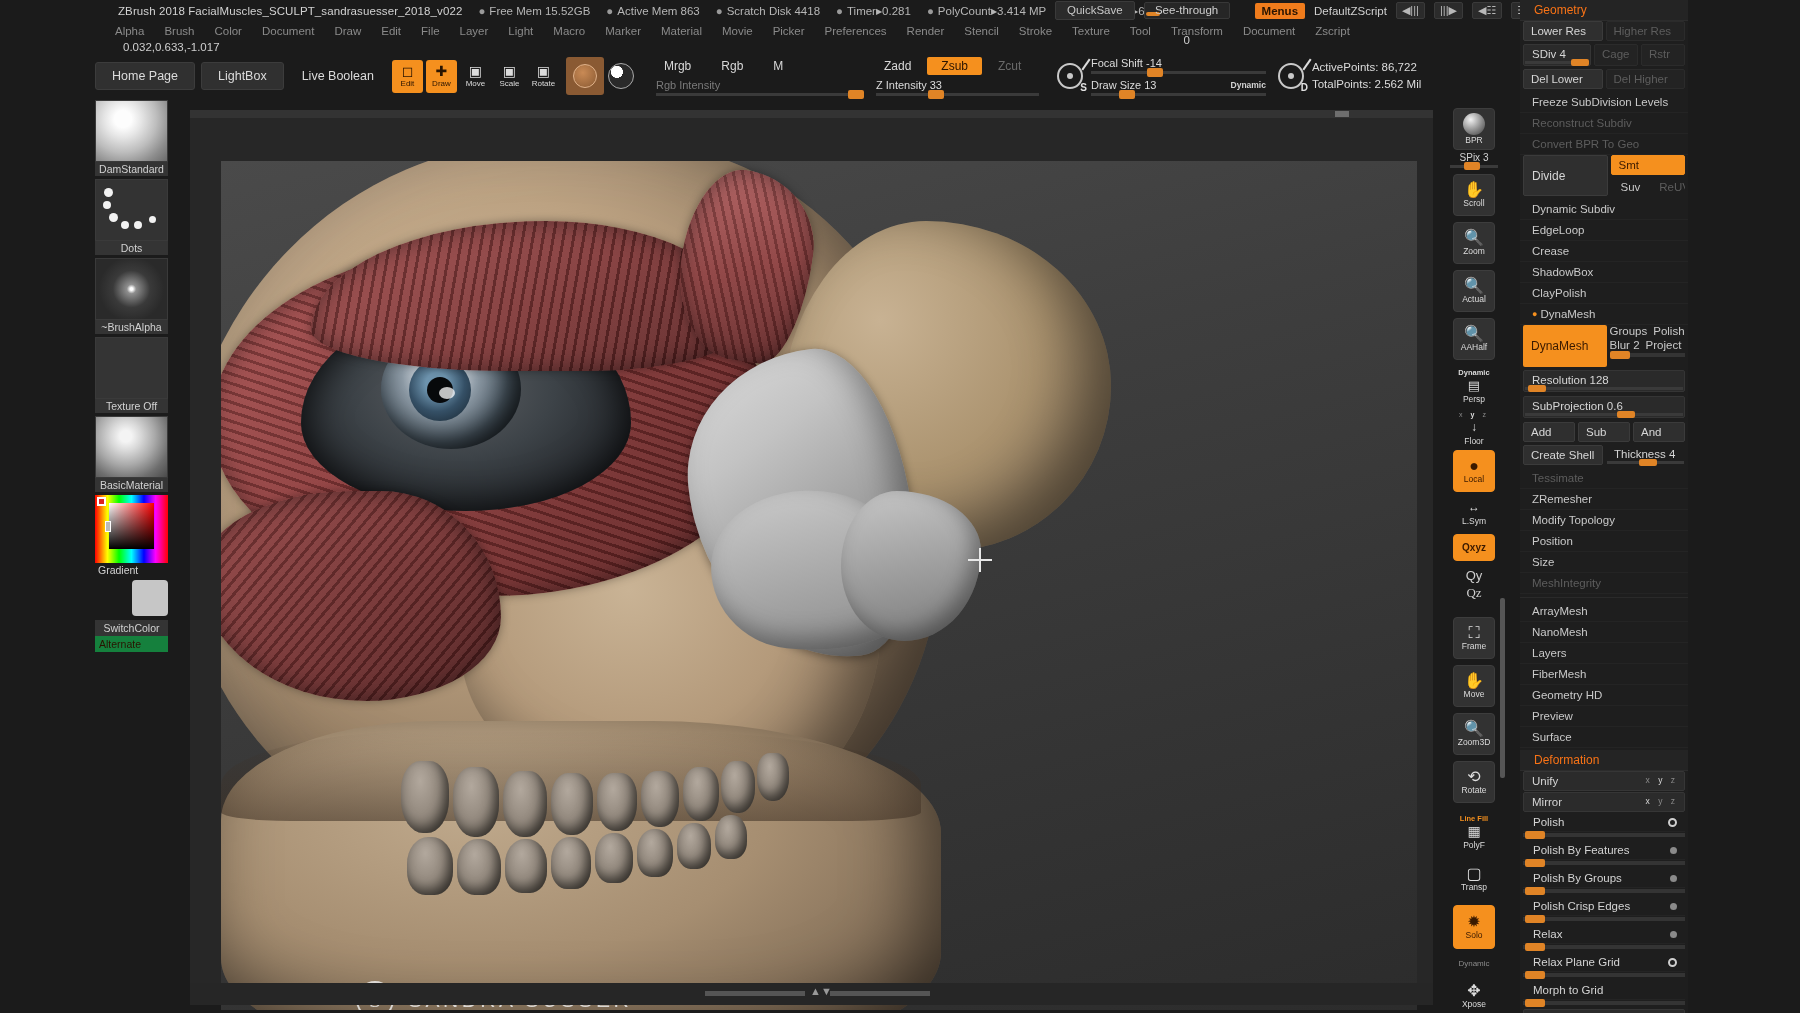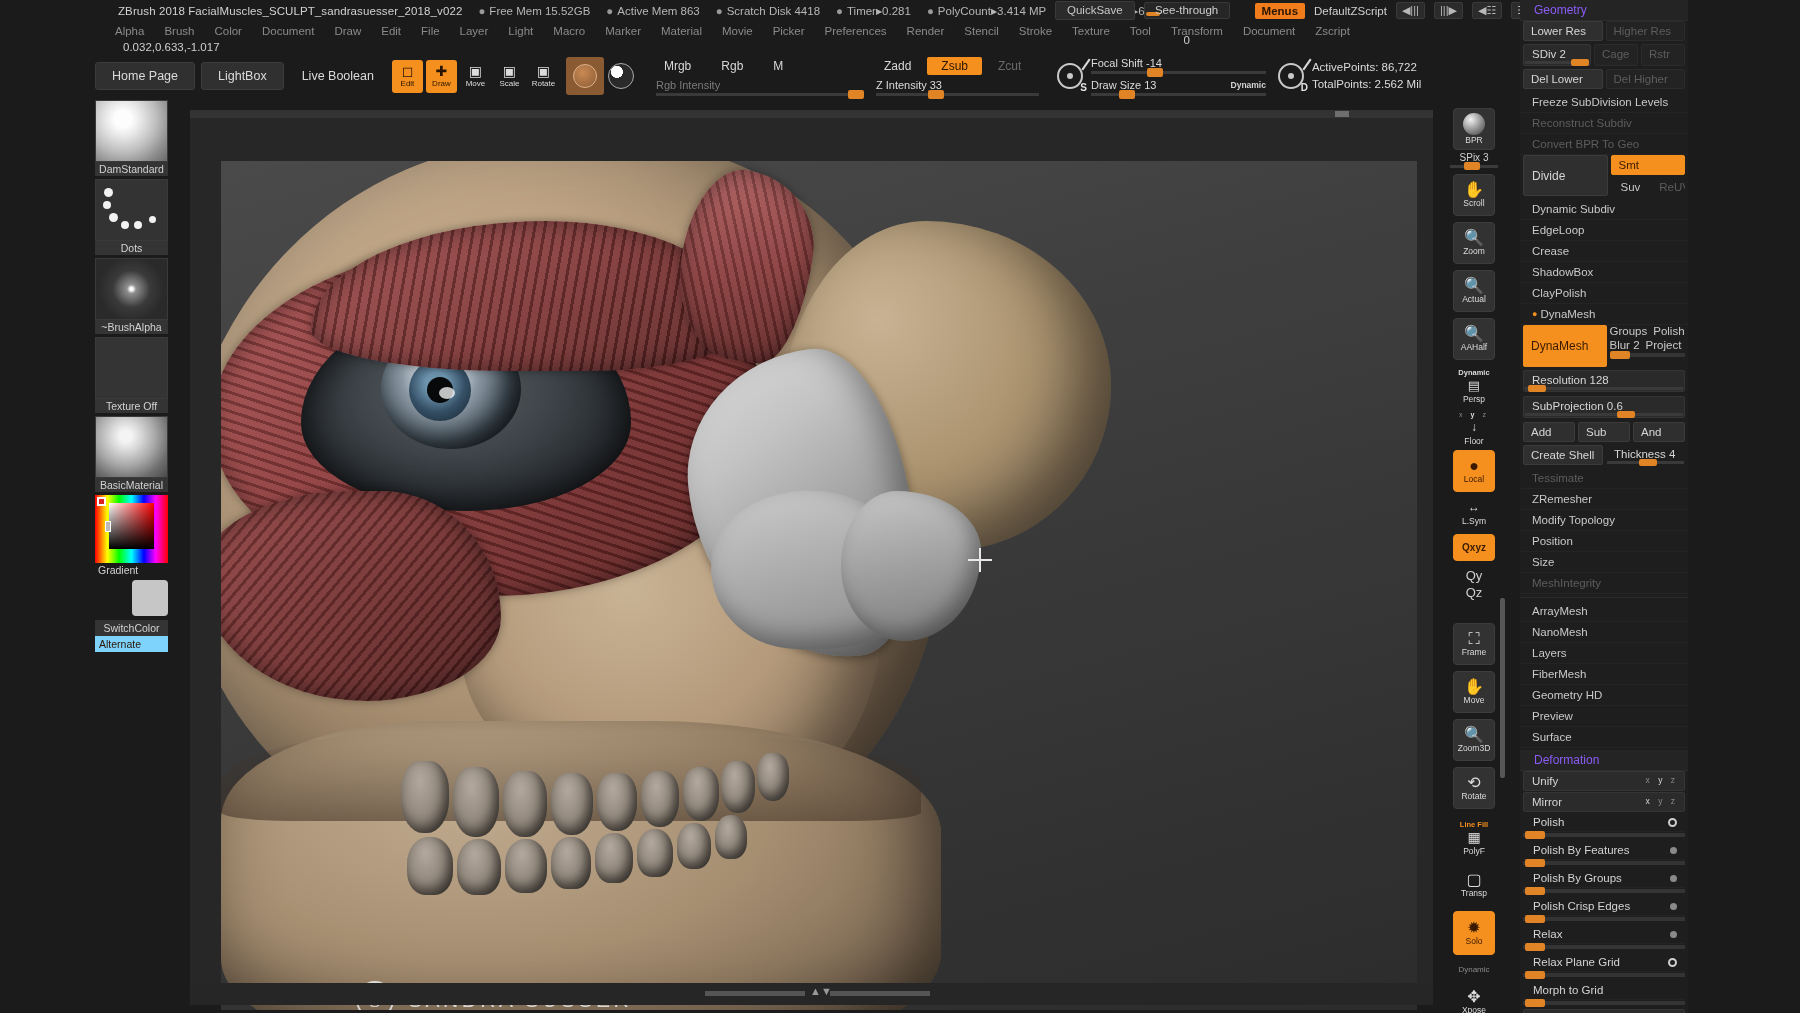--- a/index.html
+++ b/index.html
@@ -110,21 +110,21 @@
   .cp-inner{position:absolute;left:14px;top:8px;width:45px;height:46px;
     background:linear-gradient(180deg, rgba(0,0,0,0) 0%, #000 100%),
                linear-gradient(90deg,#ffffff 0%, #ff0000 100%);
     border:0;}
   .cp-sq{position:absolute;left:2px;top:2px;width:9px;height:9px;border:2px solid #ffffff;background:#d22;}
   .cp-cur{position:absolute;left:10px;top:26px;width:6px;height:11px;border:1px solid #fff;background:#bbb;}
 
   .sw-box { width:73px; height:40px; position:relative; }
   .sw-a { position:absolute; right:0; top:0; width:36px;height:36px;background:#c6c6c6;border-radius:4px;}
   .sw-cap { width:73px; background:#343434; color:#d2d2d2; font-size:10.5px; text-align:center; padding:2px 0;}
-  .sw-alt { width:73px; background:#7dd3fc; color:#2a1400; font-size:10.5px; padding:2px 0 2px 4px;}
+  .sw-alt { width:73px; background:#15803d; color:#2a1400; font-size:10.5px; padding:2px 0 2px 4px;}
 
   
   #canvaswrap { position:absolute; left:190px; top:110px; width:1243px; height:895px; background:#272727;}
   #canvas { position:absolute; left:31px; top:51px; width:1196px; height:849px;
     background:linear-gradient(165deg,#4a4a4a 0%, #3e3e3e 35%, #343434 70%, #2c2c2c 100%);
     overflow:hidden;}
   .cv-topstrip { position:absolute; left:0; top:0; width:1243px; height:8px; background:#333;}
   .cv-topstrip .hk{position:absolute;right:84px;top:1px;width:14px;height:6px;background:#6e6e6e;}
 
   
@@ -273,21 +273,21 @@
   .strip-sl .kn{position:absolute;left:14px;top:-3px;width:16px;height:8px;background:#e08426;border-radius:2px;}
   .strip-sm{font-size:13px;color:#cfcfcf;text-align:center;line-height:17px;}
   .sbpr{width:42px;height:42px;margin:0 auto 2px auto;border-radius:4px;background:#323232;border:1px solid #3d3d3d;
         display:flex;flex-direction:column;align-items:center;justify-content:center;}
   .sbpr .ball{width:22px;height:22px;border-radius:50%;background:radial-gradient(circle at 35% 30%,#f2f2f2,#8a8a8a 55%,#3c3c3c 100%);}
   .sbpr .t{font-size:8.5px;color:#dcdcdc;}
   .vscroll{position:absolute;right:0px;top:490px;width:5px;height:180px;background:#565656;border-radius:2px;}
 
   
   #palette{position:absolute;left:1520px;top:0;width:168px;height:1013px;background:#1e1e1e;}
-  .pal-head{font-size:12px;color:#8b5cf6;padding:3px 0 3px 14px;background:#242424;border-bottom:1px solid #2c2c2c;}
+  .pal-head{font-size:12px;color:#f97316;padding:3px 0 3px 14px;background:#242424;border-bottom:1px solid #2c2c2c;}
   .pal-head.sub{margin-top:2px;}
   .row{display:flex;gap:3px;padding:0 3px;margin-bottom:3px;}
   .btn{flex:1;background:#2f2f2f;border:1px solid #3b3b3b;border-radius:2px;color:#d6d6d6;
        font-size:11.5px;padding:3px 0 3px 7px;white-space:nowrap;overflow:hidden;}
   .btn.dim{color:#5d5d5d;background:#232323;border-color:#2b2b2b;}
   .btn.on{background:#f5901e;border-color:#f5901e;color:#3a1a00;}
   .btn.flat{background:transparent;border:none;color:#c8c8c8;padding-left:10px;}
   .btn.flat.dim{color:#5d5d5d;}
   .item{color:#c9c9c9;font-size:11.5px;padding:4px 0 4px 12px;border-bottom:1px solid #242424;}
   .item.dim{color:#5d5d5d;}
@@ -637,21 +637,21 @@
         <span class="t">Local</span>
       </div>
     <div class="ic nb" style="height:30px;">
         <span class="g" style="font-size:12px;">↔</span>
         <span class="t">L.Sym</span>
       </div>
     <div class="ic on" style="height:27px;">
         <span class="t" style="font-size:10px;font-weight:bold;">Qxyz</span>
       </div>
     <div class="strip-sm">Qy</div>
-    <div class="strip-sm" style="margin-bottom:22px;">Qz</div>
+    <div class="strip-sm" style="margin-bottom:16px;font-family:Liberation Serif, serif;">Qz</div>
     <div class="ic">
         <span class="g">⛶</span>
         <span class="t">Frame</span>
       </div>
     <div class="ic">
         <span class="g">✋</span>
         <span class="t">Move</span>
       </div>
     <div class="ic">
         <span class="g">🔍</span>
@@ -684,21 +684,21 @@
 
   <div id="palette">
     <div class="pal-head">Geometry</div>
 
     <div class="row">
       <div class="btn">Lower Res</div>
       <div class="btn dim">Higher Res</div>
     </div>
     <div class="row">
       <div class="slid" style="flex:1;margin:0;">
-        <span>SDiv 2</span>
+        <span>SDiv 4</span>
         <div class="tr">
             <div class="kn" style="left:72%;"></div>
           </div>
       </div>
       <div class="btn dim" style="flex:0 0 44px;">Cage</div>
       <div class="btn dim" style="flex:0 0 44px;">Rstr</div>
     </div>
     <div class="row">
       <div class="btn">Del Lower</div>
       <div class="btn dim">Del Higher</div>

